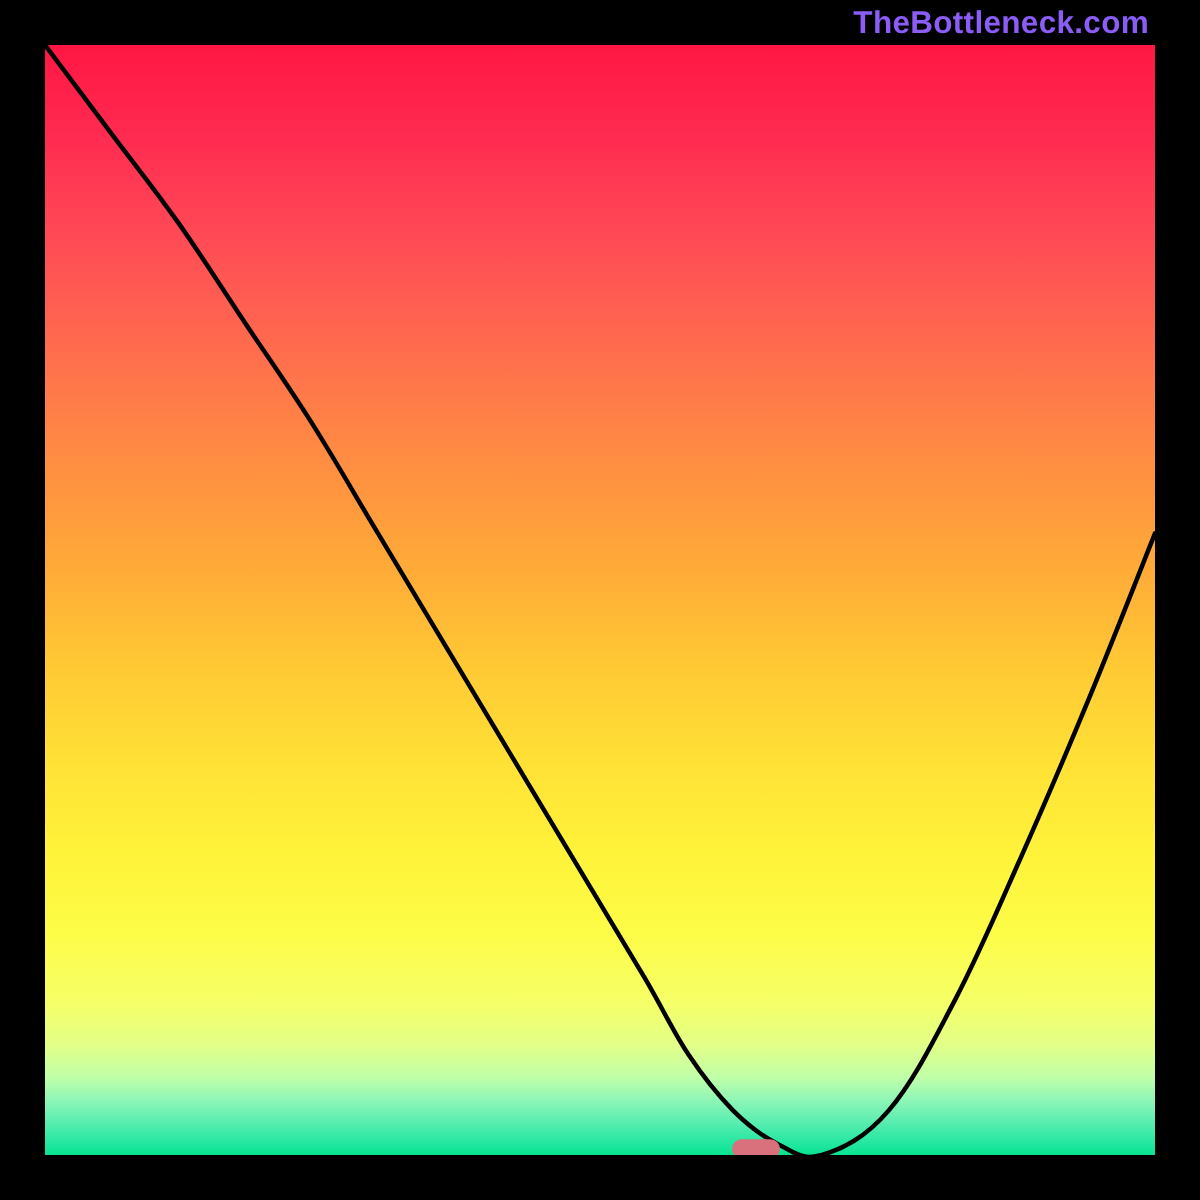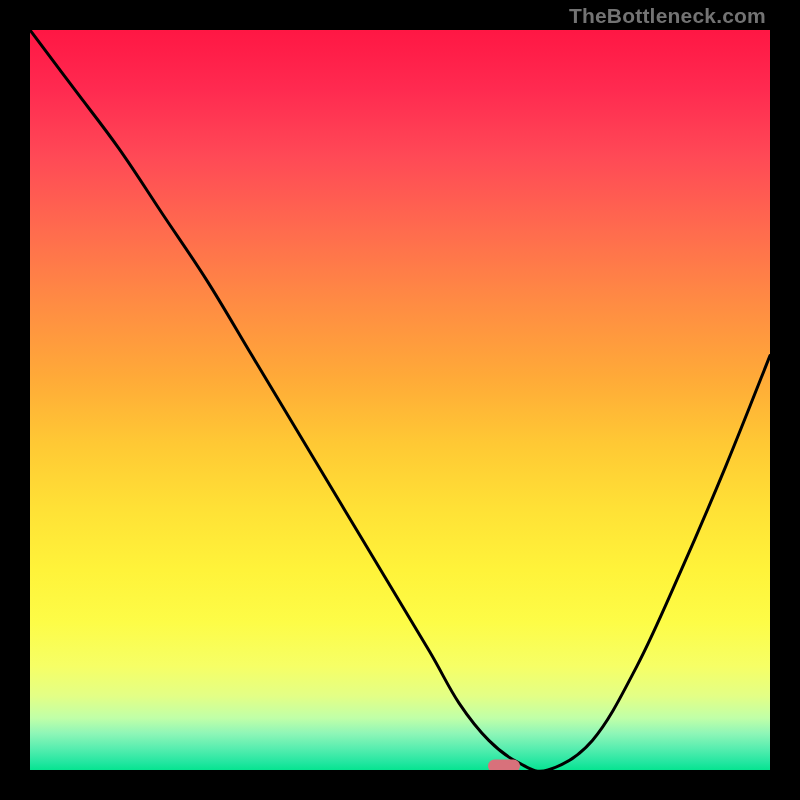--- a/index.html
+++ b/index.html
@@ -41,21 +41,21 @@
       #22e6a0 99%,
       #06e490 100%
     );
   }
   .watermark {
     position: absolute;
     top: 4px;
     right: 34px;
     font-size: 21px;
     font-weight: 600;
-    color: #737373;
+    color: #8b5cf6;
     letter-spacing: 0.2px;
     z-index: 5;
   }
   svg.curve {
     position: absolute;
     inset: 0;
     width: 100%;
     height: 100%;
   }
   .marker {

